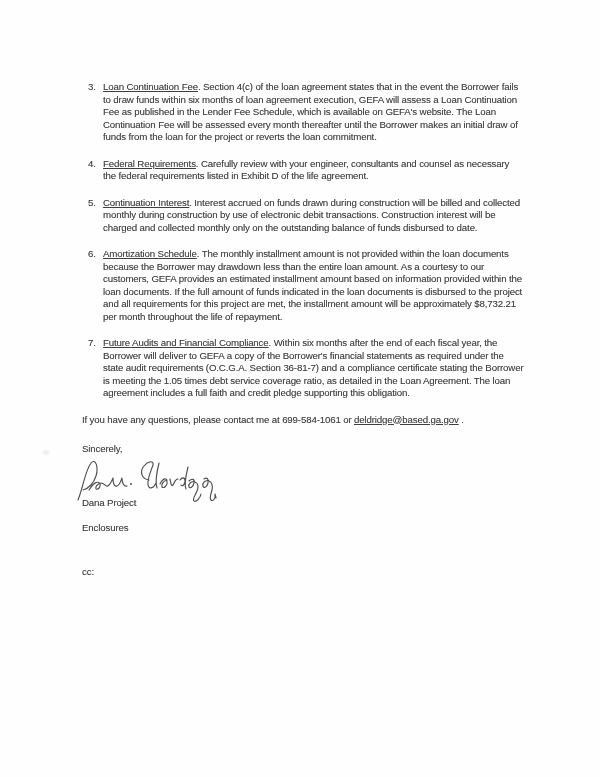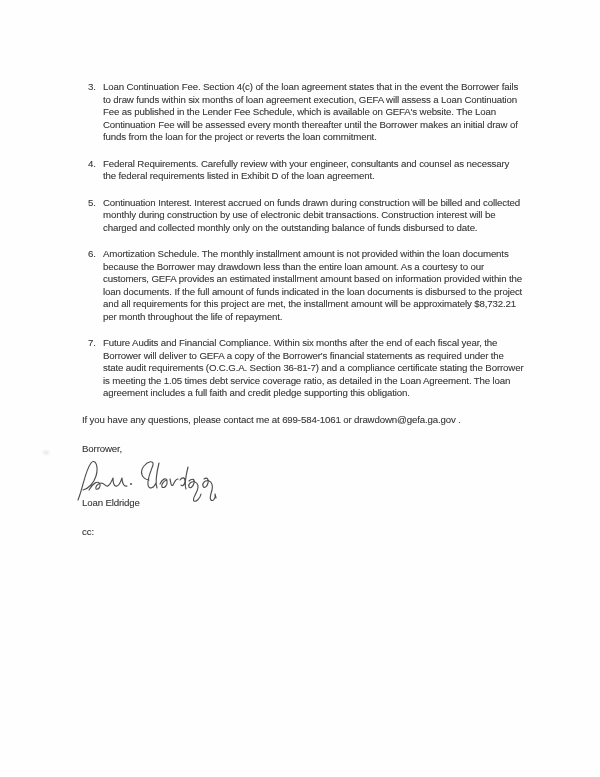--- a/index.html
+++ b/index.html
@@ -33,20 +33,21 @@
   .item .num {
     width: 21px;
     flex: 0 0 21px;
     padding-left: 6px;
     box-sizing: border-box;
   }
   .item .item-text {
     width: 421px;
   }
   .u {
+    text-decoration: underline;
     text-underline-offset: 1px;
   }
   .para {
     margin: 0;
   }
   .contact {
     margin-top: 2px;
   }
   .closing {
     margin-top: 17px;
@@ -63,21 +64,21 @@
     stroke: #4d4d4d;
     stroke-width: 1.15;
     stroke-linecap: round;
     stroke-linejoin: round;
   }
   .enclosures {
     margin-top: 13px;
   }
   .cc-row {
     display: flex;
-    margin-top: 17px;
+    margin-top: 31px;
   }
   .cc-label {
     width: 35px;
     flex: 0 0 35px;
   }
   .smudge {
     position: absolute;
     left: 41px;
     top: 449px;
     width: 10px;
@@ -97,53 +98,54 @@
 
     <div class="olist">
 
       <div class="item">
         <div class="num">3.</div>
         <div class="item-text"><span class="u">Loan Continuation Fee</span><span>. Section 4(c) of the loan agreement states that in the event the Borrower fails to draw funds within six months of loan agreement execution, GEFA will assess a Loan Continuation Fee as published in the Lender Fee Schedule, which is available on GEFA's website. The Loan Continuation Fee will be assessed every month thereafter until the Borrower makes an initial draw of funds from the loan for the project or reverts the loan commitment.</span></div>
       </div>
 
       <div class="item">
         <div class="num">4.</div>
-        <div class="item-text"><span class="u">Federal Requirements</span><span>. Carefully review with your engineer, consultants and counsel as necessary the federal requirements listed in Exhibit D of the loan agreement.</span></div>
+        <div class="item-text"><span class="u">Federal Requirements</span><span>. Carefully review with your engineer, consultants and counsel as necessary the federal requirements listed in Exhibit D of the life agreement.</span></div>
       </div>
 
       <div class="item">
         <div class="num">5.</div>
         <div class="item-text"><span class="u">Continuation Interest</span><span>. Interest accrued on funds drawn during construction will be billed and collected monthly during construction by use of electronic debit transactions. Construction interest will be charged and collected monthly only on the outstanding balance of funds disbursed to date.</span></div>
       </div>
 
       <div class="item">
         <div class="num">6.</div>
         <div class="item-text"><span class="u">Amortization Schedule</span><span>. The monthly installment amount is not provided within the loan documents because the Borrower may drawdown less than the entire loan amount. As a courtesy to our customers, GEFA provides an estimated installment amount based on information provided within the loan documents. If the full amount of funds indicated in the loan documents is disbursed to the project and all requirements for this project are met, the installment amount will be approximately $8,732.21 per month throughout the life of repayment.</span></div>
       </div>
 
       <div class="item">
         <div class="num">7.</div>
         <div class="item-text"><span class="u">Future Audits and Financial Compliance</span><span>. Within six months after the end of each fiscal year, the Borrower will deliver to GEFA a copy of the Borrower's financial statements as required under the state audit requirements (O.C.G.A. Section 36-81-7) and a compliance certificate stating the Borrower is meeting the 1.05 times debt service coverage ratio, as detailed in the Loan Agreement. The loan agreement includes a full faith and credit pledge supporting this obligation.</span></div>
       </div>
 
     </div>
 
-    <div class="para contact"><span>If you have any questions, please contact me at 699-584-1061 or </span><span class="u">drawdown@gefa.ga.gov</span><span> .</span></div>
+    <div class="para contact"><span>If you have any questions, please contact me at 699-584-1061 or </span><span class="u">deldridge@based.ga.gov</span><span> .</span></div>
 
-    <div class="para closing">Borrower,</div>
+    <div class="para closing">Sincerely,</div>
 
     <div class="signature-wrap" title="Dana Eldridge">
       <svg width="150" height="46" viewBox="0 0 150 46">
         <path class="sig-stroke" d="M4,41 C9,29 11,12 17,4 C21,-1 25,7 22,17 C20,24 14,30 9,31 M15,31 C19,24 24,21 26,25 C27,28 24,31 22,30 C21,28 23,25 27,24 C31,24 31,28 34,27 C37,25 38,21 39,19 C39,24 40,28 43,27 C46,26 47,21 48,19 C48,24 50,28 53,27"></path>
         <circle cx="57" cy="25" r="1" fill="#4d4d4d"></circle>
         <path class="sig-stroke" d="M75,21 C68,20 65,13 70,7 C74,2 80,1 79,6 C77,12 73,20 74,26 C75,31 80,29 82,24 M85,4 C83,12 81,23 83,29 M86,25 C88,20 92,18 93,22 C94,26 90,30 88,28 C87,26 89,22 93,21 M96,20 C97,24 97,28 99,26 C101,23 101,20 104,20 M106,21 C108,18 111,18 111,22 C111,26 108,28 107,26 M114,8 C112,16 110,25 112,30 M115,22 C118,19 121,20 120,24 C119,28 116,30 115,28 C114,25 117,22 121,23 C124,24 125,28 123,32 C121,37 118,40 120,42 C122,43 126,40 127,35 M130,20 C133,18 135,20 134,24 C133,28 130,30 129,27 C128,24 131,21 135,22 C138,23 139,27 138,31 C137,35 135,39 137,41 C139,43 142,39 141,35 L142,39"></path>
       </svg>
     </div>
 
-    <div class="para">Loan Eldridge</div>
+    <div class="para">Dana Project</div>
 
+    <div class="para enclosures">Enclosures</div>
 
     <div class="cc-row">
       <div class="cc-label">cc:</div>
     </div>
 
   </div>
 </div>
 
 </body></html>

